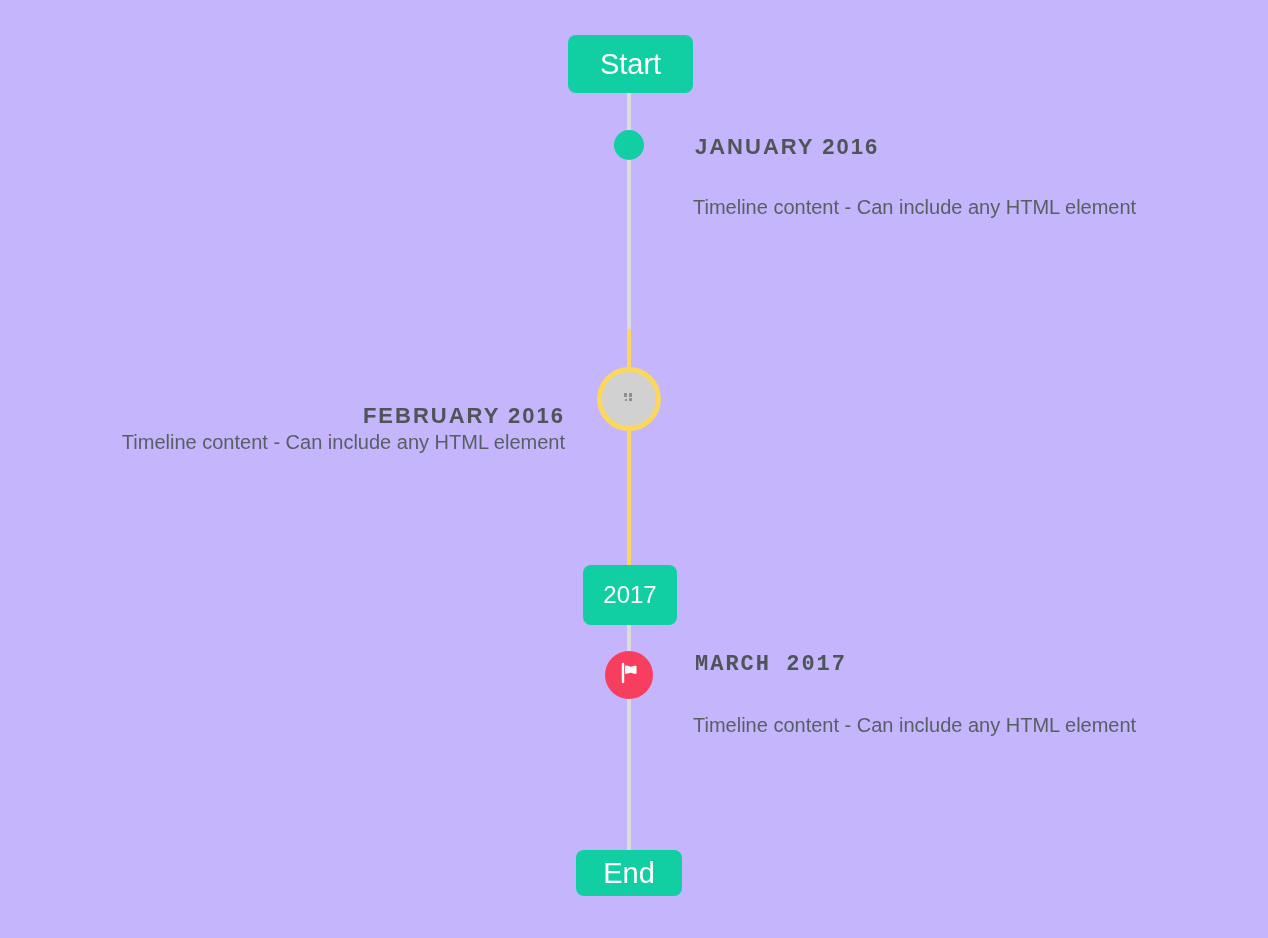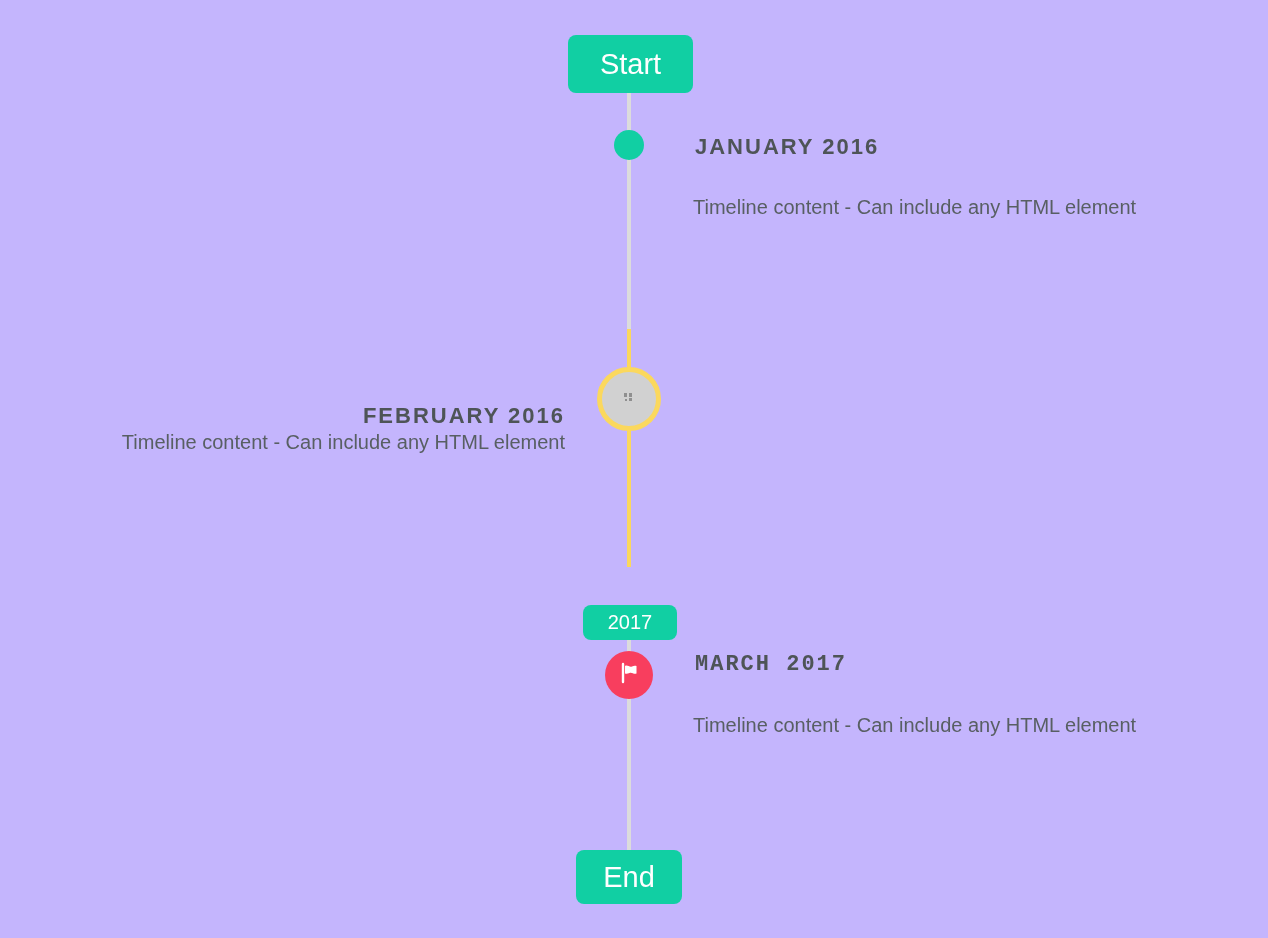--- a/index.html
+++ b/index.html
@@ -26,22 +26,22 @@
     background: #11cfa3;
     color: #ffffff;
     border-radius: 8px;
     display: flex;
     align-items: center;
     justify-content: center;
     z-index: 3;
     user-select: none;
   }
   .badge-start { left: 568px; top: 35px;  width: 125px; height: 58px; font-size: 29px; }
-  .badge-year  { left: 583px; top: 565px; width: 94px;  height: 35px; font-size: 20px; margin-top: 40px; }
-  .badge-end   { left: 576px; top: 850px; width: 106px; height: 54px; font-size: 29px; }
+  .badge-year  { left: 583px; top: 565px; width: 94px;  height: 60px; font-size: 24px; }
+  .badge-end   { left: 576px; top: 850px; width: 106px; height: 46px; font-size: 29px; }
 
   
   .marker { position: absolute; z-index: 2; border-radius: 50%; }
   .marker-dot {
     left: 614px; top: 130px; width: 30px; height: 30px;
     background: #11cfa3;
   }
   .marker-image {
     left: 597px; top: 367px; width: 64px; height: 64px;
     background: #d1d1d1;

